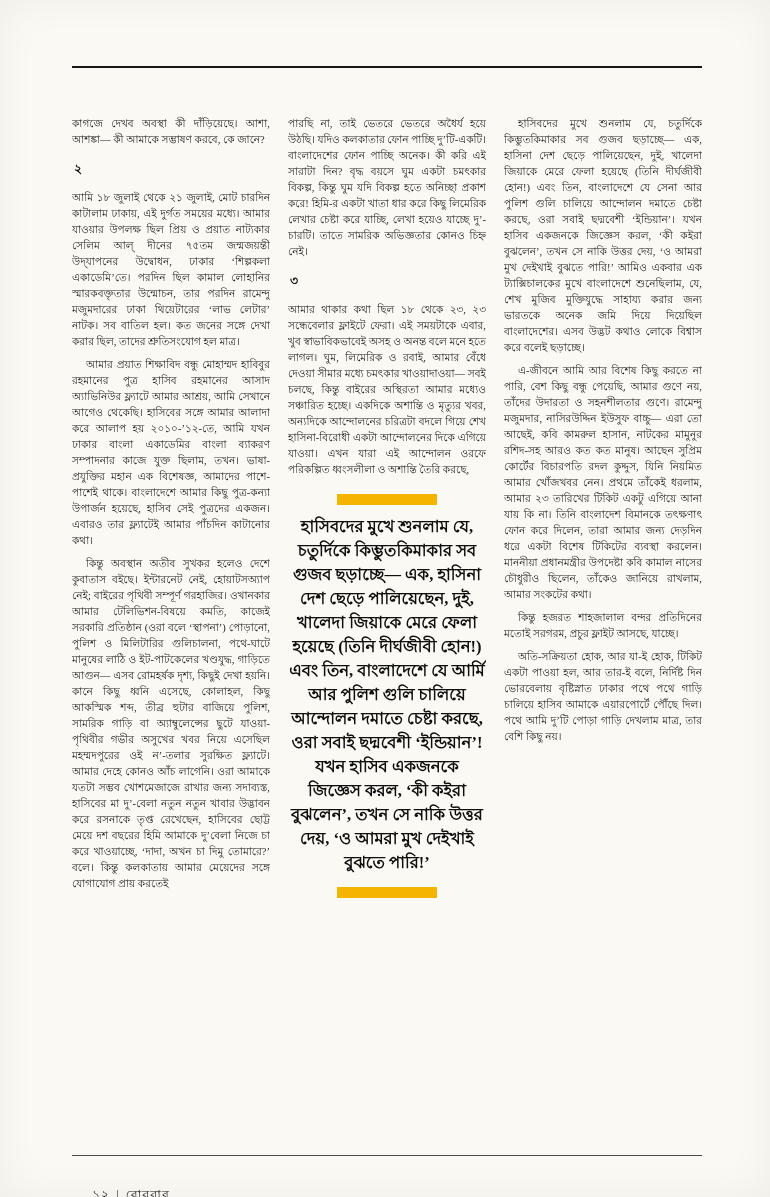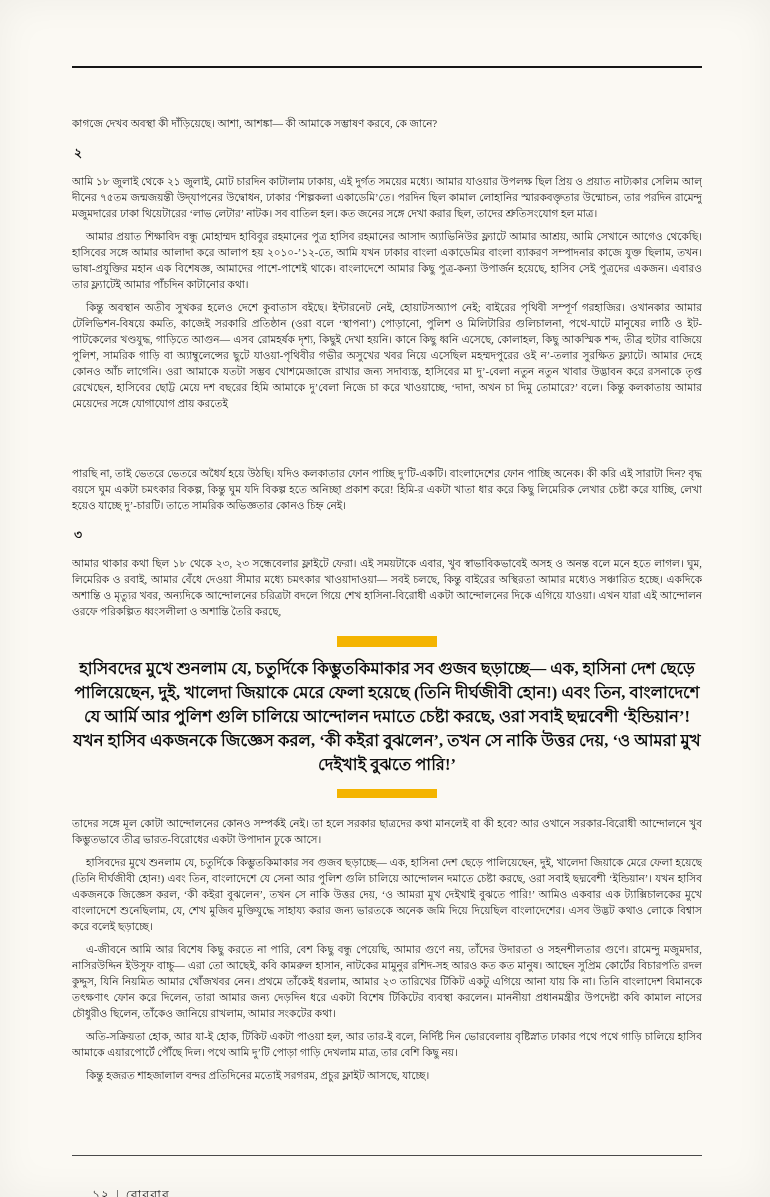--- a/index.html
+++ b/index.html
@@ -18,21 +18,20 @@
     position: absolute;
     left: 72px; right: 68px; top: 66px;
     height: 2px; background: #161616;
   }
   .columns {
     position: absolute;
     left: 72px; top: 116px;
     width: 630px; height: 1032px;
     display: flex; gap: 18px;
     overflow: hidden;
-    flex-direction: column;
   }
   .col { flex: 1 1 0; min-width: 0; overflow: hidden; }
   .para {
     margin: 0 0 7px 0;
     font-size: 10.5px;
     line-height: 16px;
     text-align: justify;
     color: #242424;
   }
   .indent { text-indent: 14px; }
@@ -93,25 +92,24 @@
       <div class="section-num">৩</div>
       <p class="para">আমার থাকার কথা ছিল ১৮ থেকে ২৩, ২৩ সন্ধেবেলার ফ্লাইটে ফেরা। এই সময়টাকে এবার, খুব স্বাভাবিকভাবেই অসহ ও অনন্ত বলে মনে হতে লাগল। ঘুম, লিমেরিক ও রবাই, আমার বেঁধে দেওয়া সীমার মধ্যে চমৎকার খাওয়াদাওয়া— সবই চলছে, কিন্তু বাইরের অস্থিরতা আমার মধ্যেও সঞ্চারিত হচ্ছে। একদিকে অশান্তি ও মৃত্যুর খবর, অন্যদিকে আন্দোলনের চরিত্রটা বদলে গিয়ে শেখ হাসিনা-বিরোধী একটা আন্দোলনের দিকে এগিয়ে যাওয়া। এখন যারা এই আন্দোলন ওরফে পরিকল্পিত ধ্বংসলীলা ও অশান্তি তৈরি করছে,</p>
       <div class="pullquote">
         <div class="marker"></div>
         <div class="pq-text">হাসিবদের মুখে শুনলাম যে, চতুর্দিকে কিম্ভুতকিমাকার সব গুজব ছড়াচ্ছে— এক, হাসিনা দেশ ছেড়ে পালিয়েছেন, দুই, খালেদা জিয়াকে মেরে ফেলা হয়েছে (তিনি দীর্ঘজীবী হোন!) এবং তিন, বাংলাদেশে যে আর্মি আর পুলিশ গুলি চালিয়ে আন্দোলন দমাতে চেষ্টা করছে, ওরা সবাই ছদ্মবেশী ‘ইন্ডিয়ান’! যখন হাসিব একজনকে জিজ্ঞেস করল, ‘কী কইরা বুঝলেন’, তখন সে নাকি উত্তর দেয়, ‘ও আমরা মুখ দেইখাই বুঝতে পারি!’</div>
         <div class="marker bottom"></div>
       </div>
     </div>
 
     <div class="col">
-      <p class="para">তাদের সঙ্গে মূল কোটা আন্দোলনের কোনও সম্পর্কই নেই। তা হলে সরকার ছাত্রদের কথা মানলেই বা কী হবে? আর ওখানে সরকার-বিরোধী আন্দোলনে খুব কিম্ভুতভাবে তীব্র ভারত-বিরোধের একটা উপাদান ঢুকে আসে।</p>
       <p class="para indent">হাসিবদের মুখে শুনলাম যে, চতুর্দিকে কিম্ভুতকিমাকার সব গুজব ছড়াচ্ছে— এক, হাসিনা দেশ ছেড়ে পালিয়েছেন, দুই, খালেদা জিয়াকে মেরে ফেলা হয়েছে (তিনি দীর্ঘজীবী হোন!) এবং তিন, বাংলাদেশে যে সেনা আর পুলিশ গুলি চালিয়ে আন্দোলন দমাতে চেষ্টা করছে, ওরা সবাই ছদ্মবেশী ‘ইন্ডিয়ান’। যখন হাসিব একজনকে জিজ্ঞেস করল, ‘কী কইরা বুঝলেন’, তখন সে নাকি উত্তর দেয়, ‘ও আমরা মুখ দেইখাই বুঝতে পারি!’ আমিও একবার এক ট্যাক্সিচালকের মুখে বাংলাদেশে শুনেছিলাম, যে, শেখ মুজিব মুক্তিযুদ্ধে সাহায্য করার জন্য ভারতকে অনেক জমি দিয়ে দিয়েছিল বাংলাদেশের। এসব উদ্ভট কথাও লোকে বিশ্বাস করে বলেই ছড়াচ্ছে।</p>
       <p class="para indent">এ-জীবনে আমি আর বিশেষ কিছু করতে না পারি, বেশ কিছু বন্ধু পেয়েছি, আমার গুণে নয়, তাঁদের উদারতা ও সহনশীলতার গুণে। রামেন্দু মজুমদার, নাসিরউদ্দিন ইউসুফ বাচ্চু— এরা তো আছেই, কবি কামরুল হাসান, নাটকের মামুনুর রশিদ-সহ আরও কত কত মানুষ। আছেন সুপ্রিম কোর্টের বিচারপতি রদল কুদ্দুস, যিনি নিয়মিত আমার খোঁজখবর নেন। প্রথমে তাঁকেই ধরলাম, আমার ২৩ তারিখের টিকিট একটু এগিয়ে আনা যায় কি না। তিনি বাংলাদেশ বিমানকে তৎক্ষণাৎ ফোন করে দিলেন, তারা আমার জন্য দেড়দিন ধরে একটা বিশেষ টিকিটের ব্যবস্থা করলেন। মাননীয়া প্রধানমন্ত্রীর উপদেষ্টা কবি কামাল নাসের চৌধুরীও ছিলেন, তাঁকেও জানিয়ে রাখলাম, আমার সংকটের কথা।</p>
+      <p class="para indent">কিন্তু হজরত শাহজালাল বন্দর প্রতিদিনের মতোই সরগরম, প্রচুর ফ্লাইট আসছে, যাচ্ছে।</p>
       <p class="para indent">অতি-সক্রিয়তা হোক, আর যা-ই হোক, টিকিট একটা পাওয়া হল, আর তার-ই বলে, নির্দিষ্ট দিন ভোরবেলায় বৃষ্টিস্নাত ঢাকার পথে পথে গাড়ি চালিয়ে হাসিব আমাকে এয়ারপোর্টে পৌঁছে দিল। পথে আমি দু’টি পোড়া গাড়ি দেখলাম মাত্র, তার বেশি কিছু নয়।</p>
-      <p class="para indent">কিন্তু হজরত শাহজালাল বন্দর প্রতিদিনের মতোই সরগরম, প্রচুর ফ্লাইট আসছে, যাচ্ছে।</p>
     </div>
 
   </div>
 
   <div class="footer-rule"></div>
   <div class="footer-text">
     <span>১২</span><span class="sep">|</span><span>রোববার</span>
   </div>
 
 </div>

